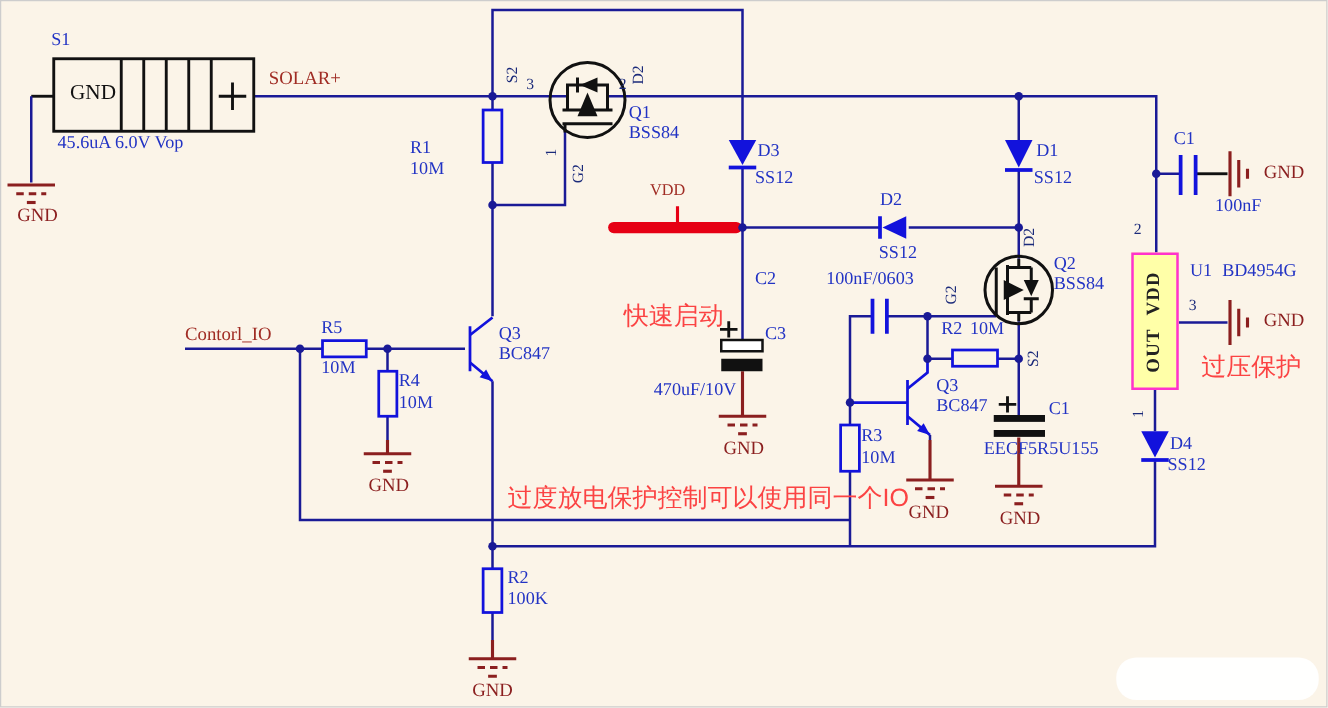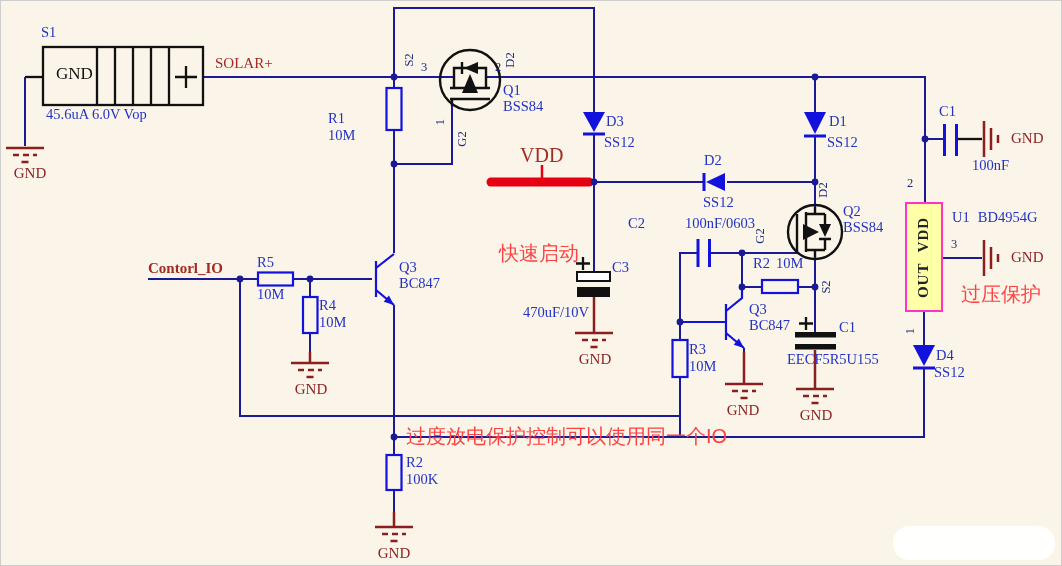--- a/index.html
+++ b/index.html
@@ -260,22 +260,22 @@
     <circle class="dot" cx="815" cy="287" r="3.4"></circle>
     <circle class="dot" cx="680" cy="322" r="3.4"></circle>
     <circle class="dot" cx="394" cy="437" r="3.4"></circle>
   </g>
 </svg>
 
 <div class="lb c-lbl" style="left:41px;top:25px;">S1</div>
 <div class="lb blktxt" style="left:56px;top:65px;font-size:17px;">GND</div>
 <div class="lb c-lbl" style="left:46px;top:107px;">45.6uA 6.0V Vop</div>
 <div class="lb net" style="left:215px;top:56px;">SOLAR+</div>
-<div class="lb net" style="left:148px;top:261px;font-weight:bold;">Contorl_IO</div>
-<div class="lb net" style="left:520px;top:145px;font-size:20px;">VDD</div>
+<div class="lb net" style="left:148px;top:261px;">Contorl_IO</div>
+<div class="lb net" style="left:520px;top:145px;font-size:13px;">VDD</div>
 
 <div class="lb gndt" style="left:30px;top:166px;">GND</div>
 <div class="lb gndt" style="left:311px;top:382px;">GND</div>
 <div class="lb gndt" style="left:595px;top:352px;">GND</div>
 <div class="lb gndt" style="left:394px;top:546px;">GND</div>
 <div class="lb gndt" style="left:743px;top:403px;">GND</div>
 <div class="lb gndt" style="left:816px;top:408px;">GND</div>
 <div class="lb gndt2" style="left:1011px;top:131px;">GND</div>
 <div class="lb gndt2" style="left:1011px;top:250px;">GND</div>
 
@@ -296,21 +296,21 @@
 <div class="lb c-lbl" style="left:829px;top:114px;">D1</div>
 <div class="lb c-lbl" style="left:827px;top:135px;">SS12</div>
 <div class="lb c-lbl" style="left:704px;top:153px;">D2</div>
 <div class="lb c-lbl" style="left:703px;top:195px;">SS12</div>
 <div class="lb c-lbl" style="left:936px;top:348px;">D4</div>
 <div class="lb c-lbl" style="left:934px;top:365px;">SS12</div>
 
 <div class="lb c-lbl" style="left:612px;top:260px;">C3</div>
 <div class="lb c-lbl" style="left:512px;top:305px;margin-left:11px;">470uF/10V</div>
 
-<div class="lb c-lbl row" style="left:628px;top:216px;gap:40px;">
+<div class="lb c-lbl row" style="left:604px;top:216px;gap:40px;">
   <span>C2</span>
   <span>100nF/0603</span>
 </div>
 
 <div class="lb c-lbl row" style="left:753px;top:256px;gap:6px;">
   <span>R2</span>
   <span>10M</span>
 </div>
 
 <div class="lb c-lbl" style="left:843px;top:204px;">Q2</div>
@@ -344,18 +344,18 @@
 </div>
 <div class="lb c-lbl row" style="left:952px;top:210px;gap:8px;">
   <span>U1</span>
   <span>BD4954G</span>
 </div>
 <div class="lb pin" style="left:907px;top:177px;">2</div>
 <div class="lb pin" style="left:951px;top:238px;">3</div>
 <div class="lb pin rot" style="left:911px;top:331px;">1</div>
 
 <div class="lb ann" style="left:499px;top:243px;">快速启动</div>
-<div class="lb ann" style="left:406px;top:389px;margin-top:37px;">过度放电保护控制可以使用同一个IO</div>
+<div class="lb ann" style="left:406px;top:389px;">过度放电保护控制可以使用同一个IO</div>
 <div class="lb ann" style="left:961px;top:284px;">过压保护</div>
 
 <div class="blob"></div>
 
 </div>
 
 </body></html>

